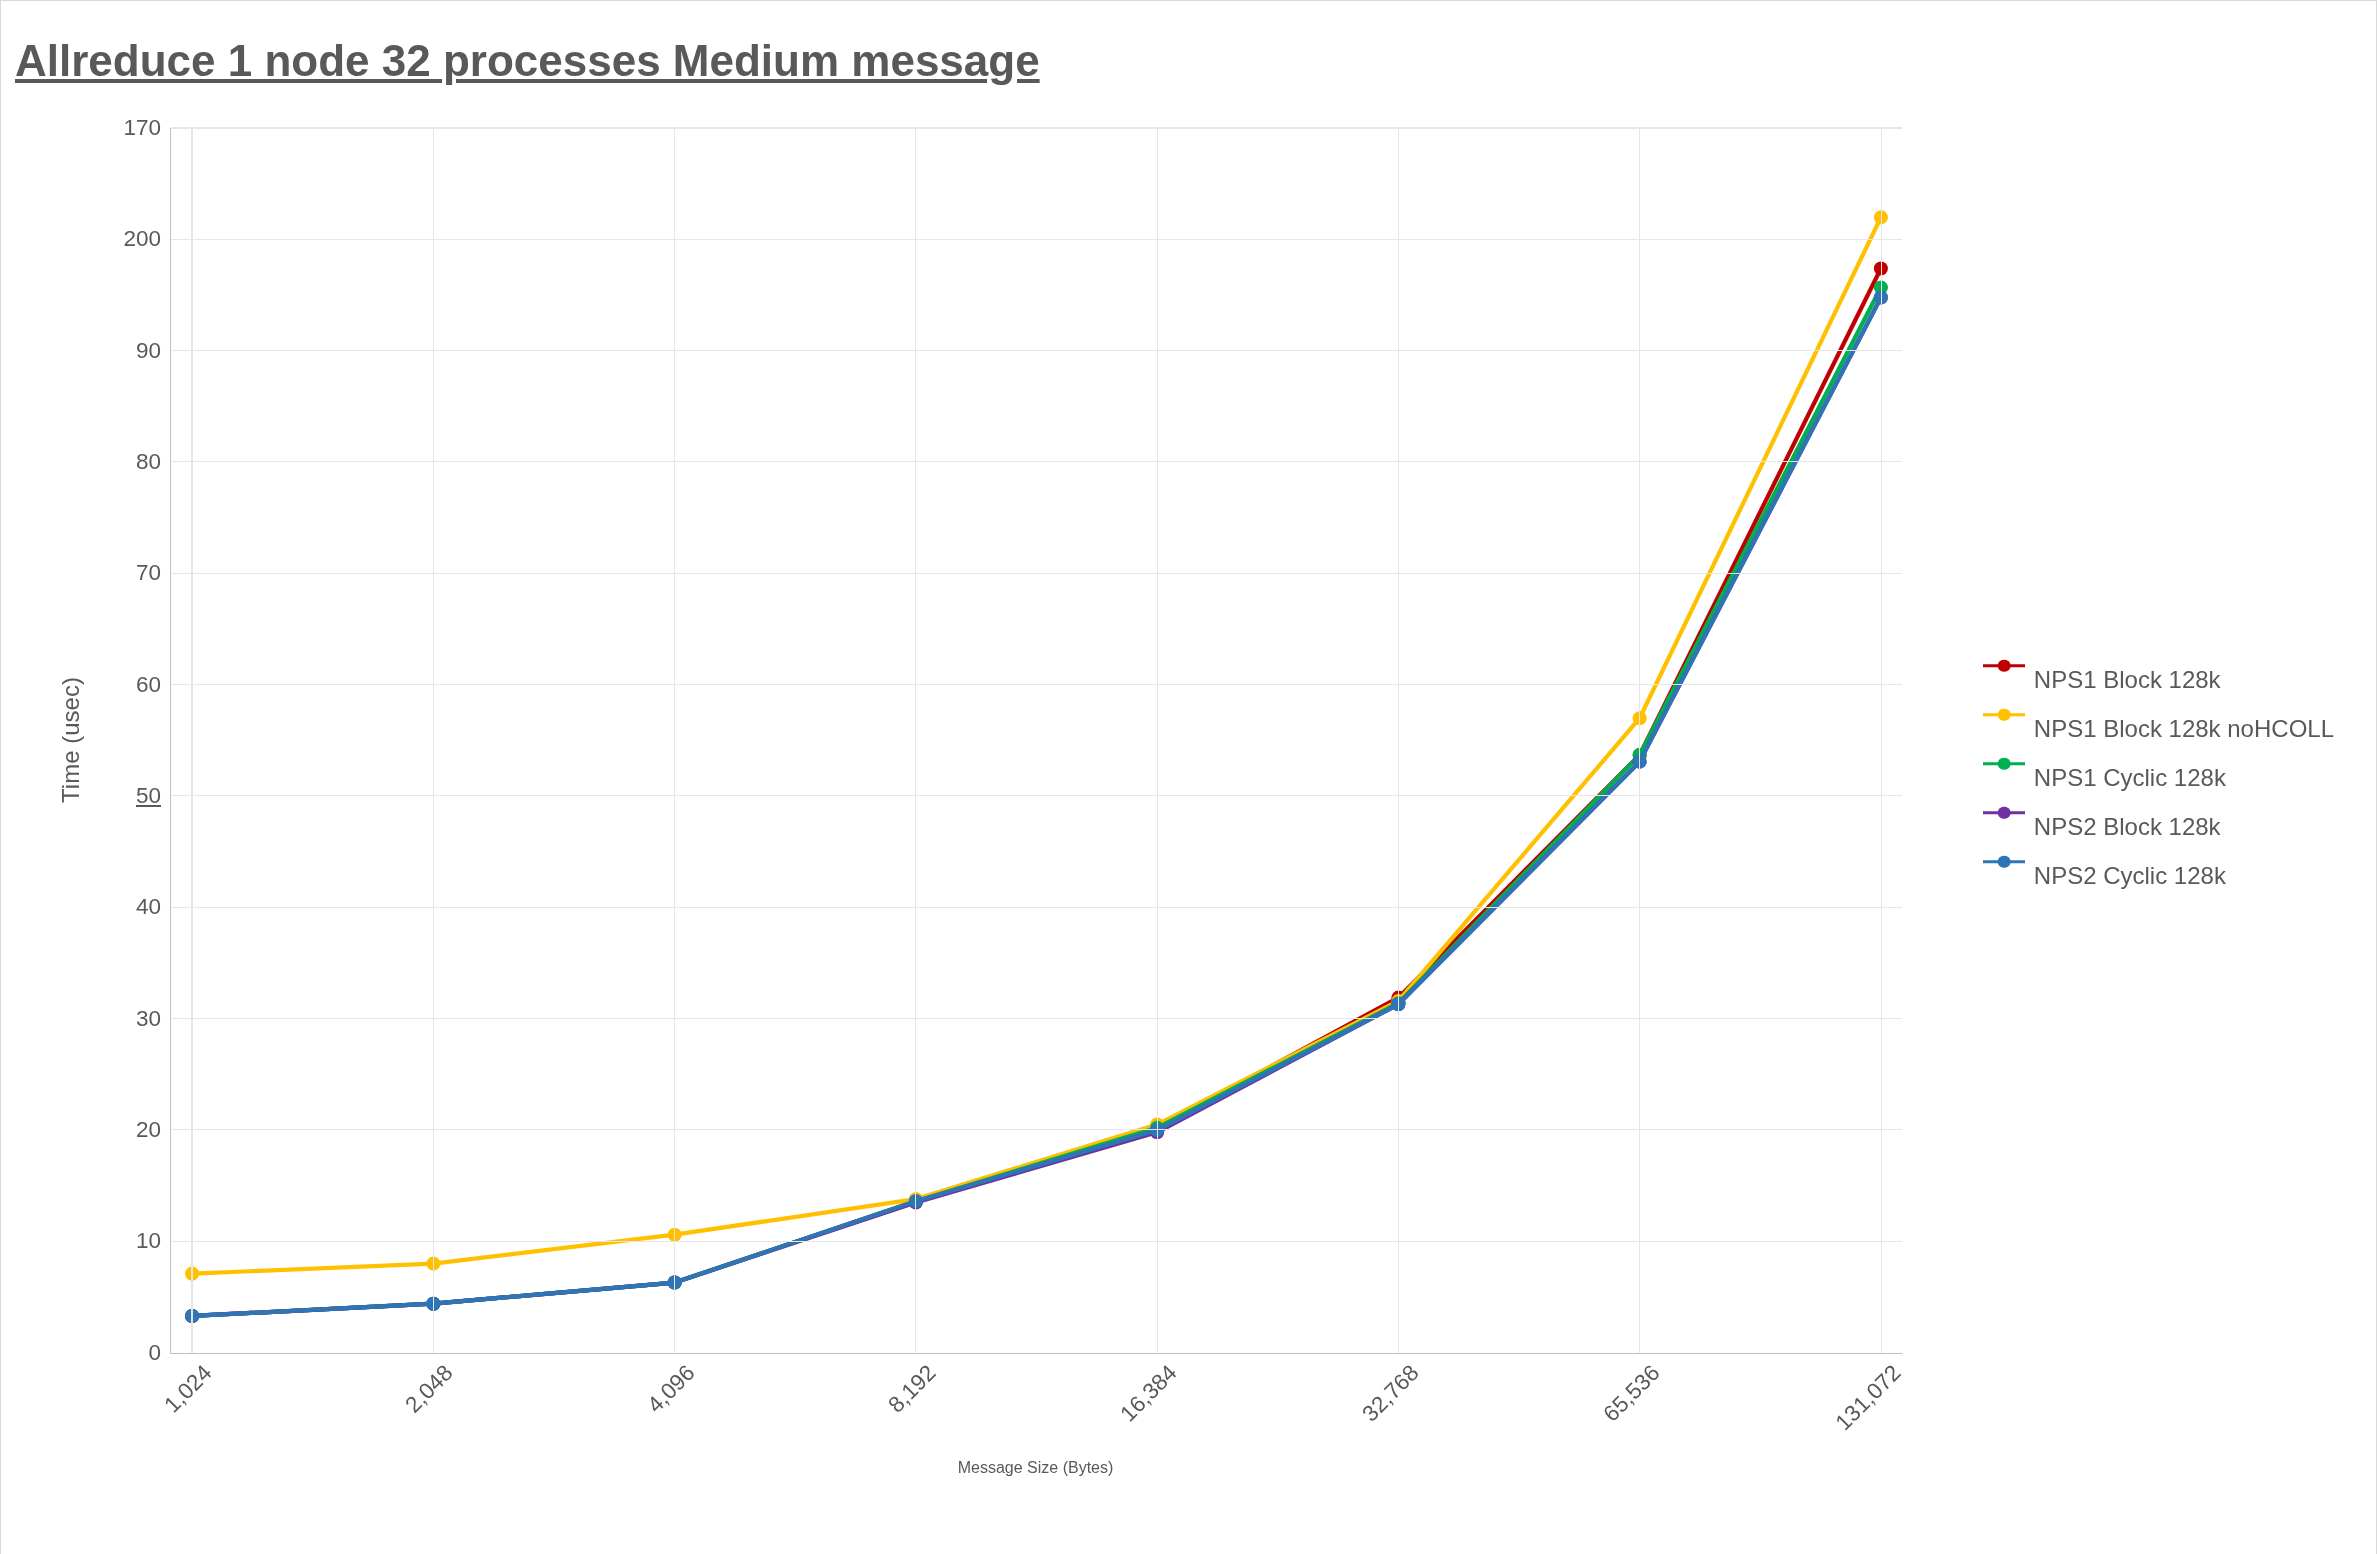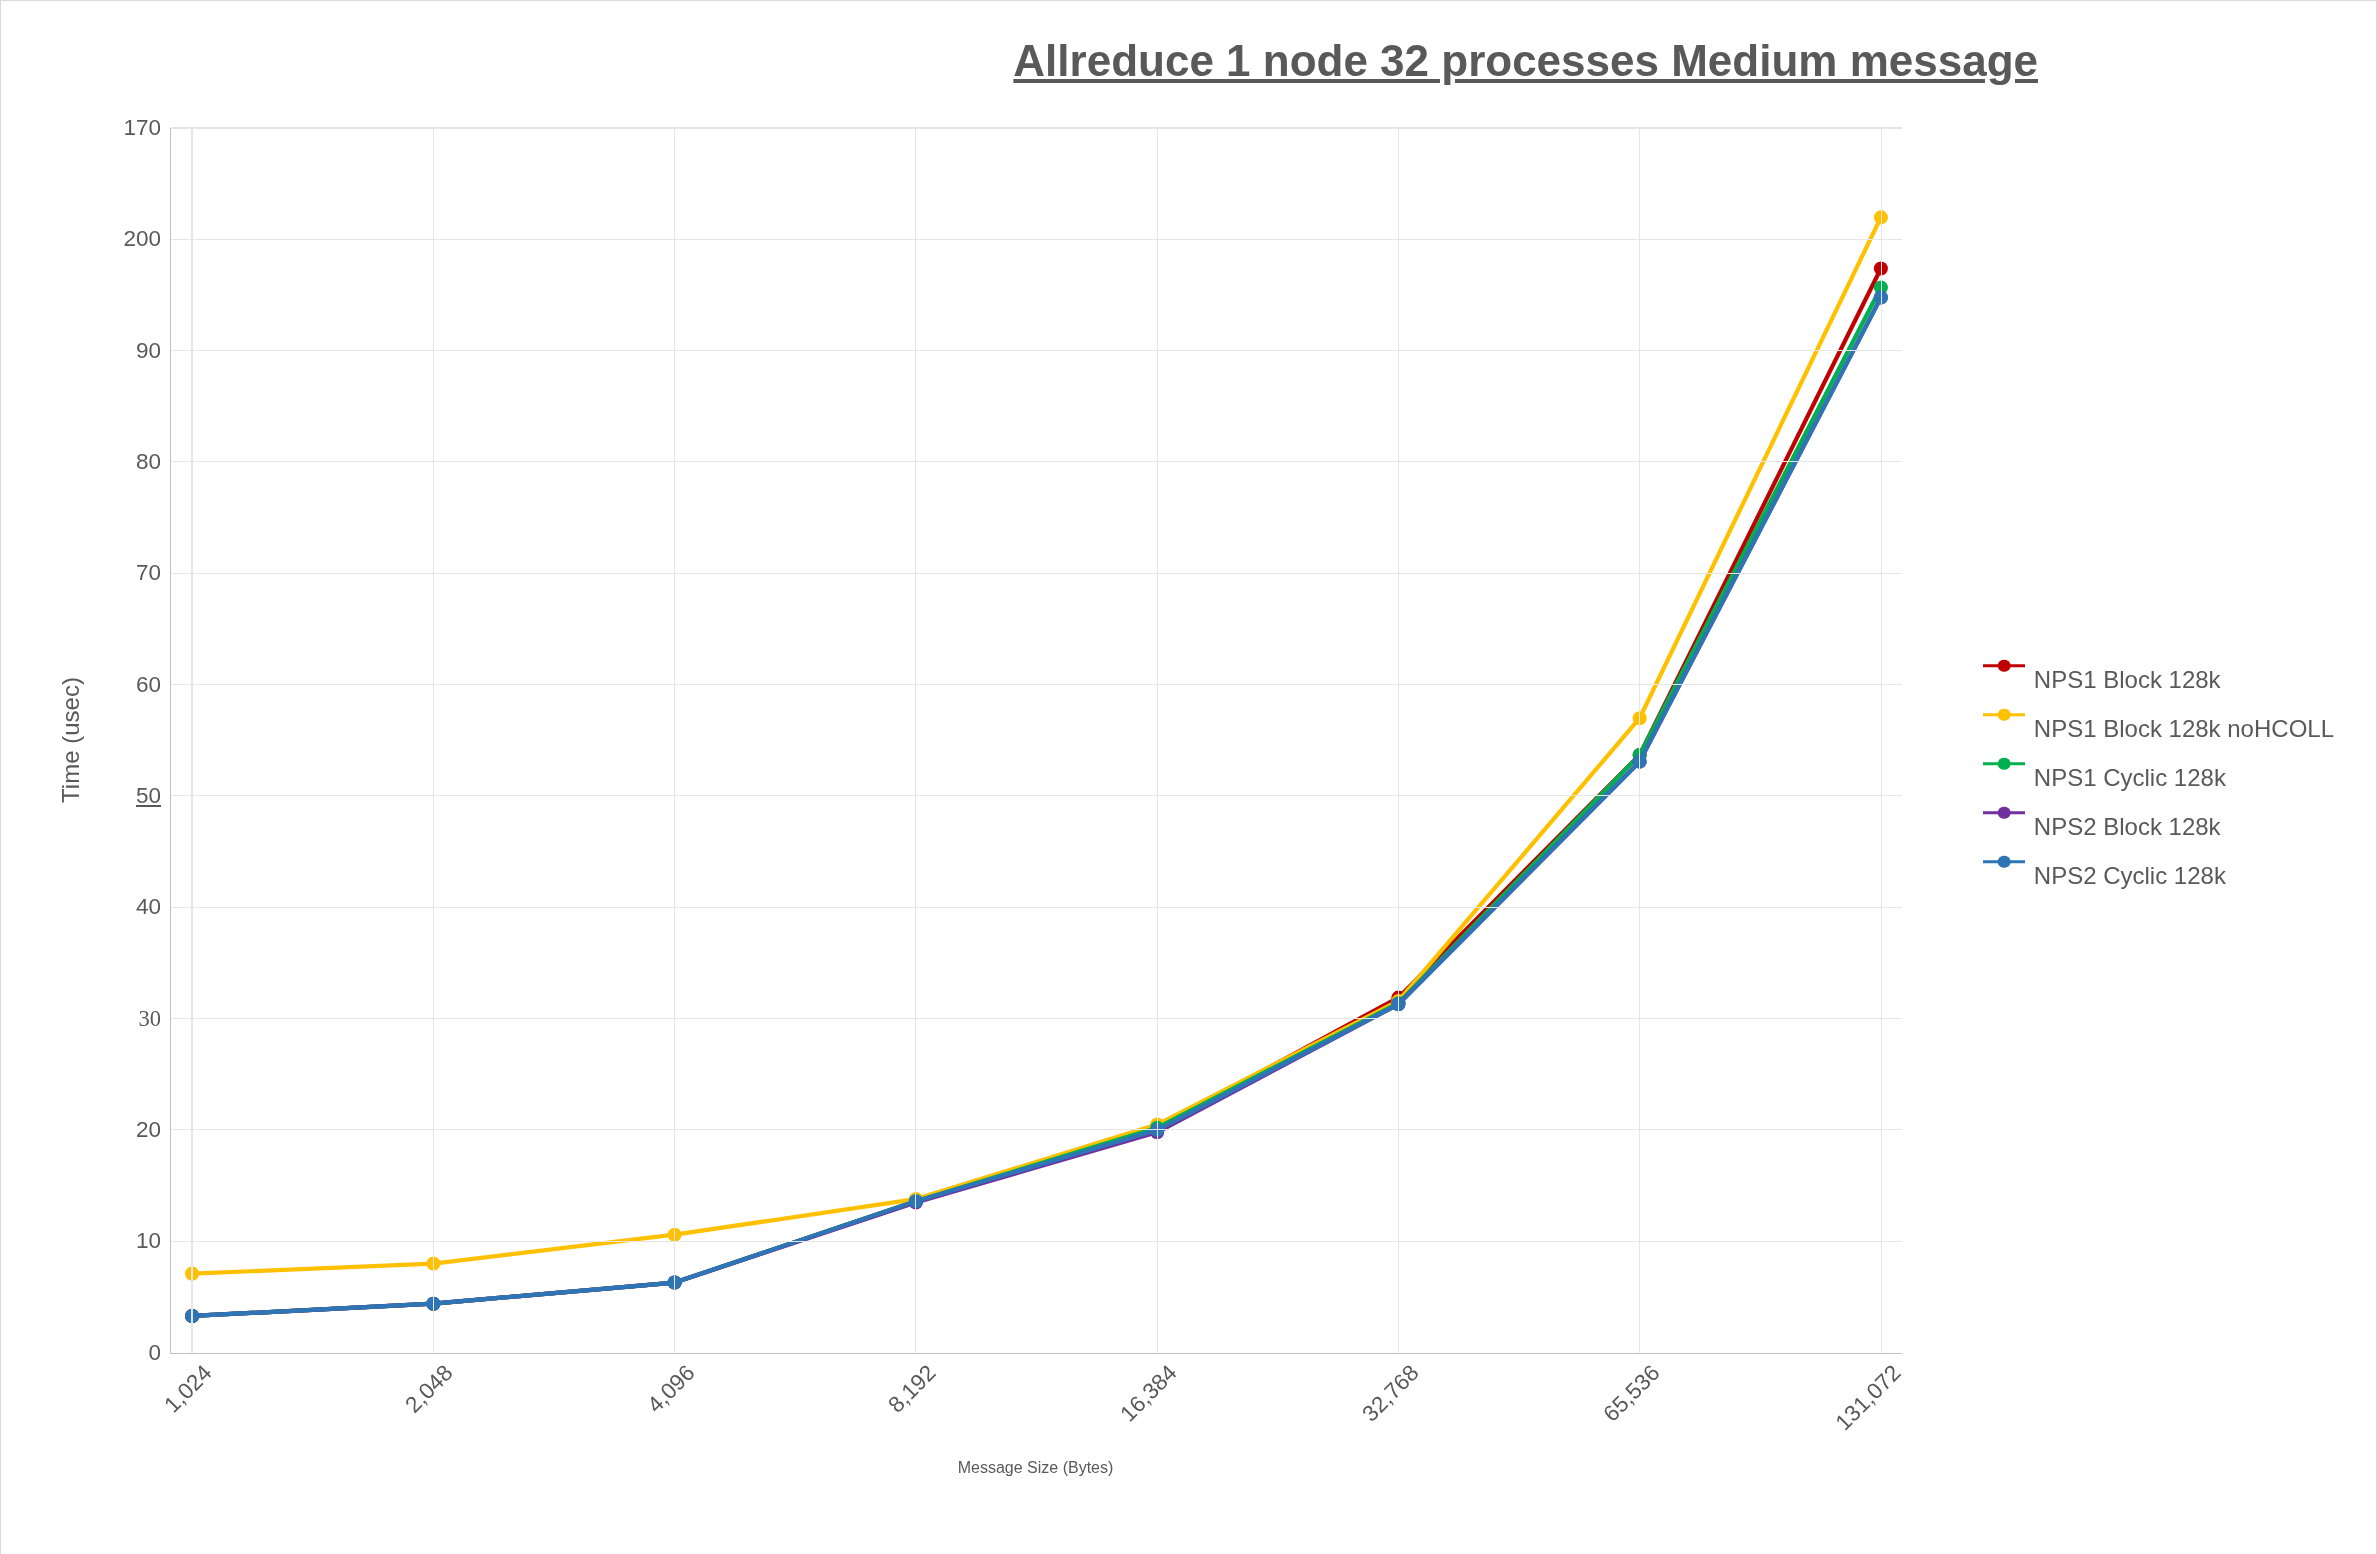--- a/index.html
+++ b/index.html
@@ -21,21 +21,21 @@
     left: 14px;
     top: 14px;
     right: 14px;
     bottom: 14px;
   }
   .title {
     position: absolute;
     top: 21px;
     left: 0;
     right: 324px;
-    text-align: right;
+    text-align: left;
     font-size: 44px;
     font-weight: 700;
     color: #595959;
     text-decoration: underline;
   }
   .plot {
     position: absolute;
     
     left: 155px;
     top: 113px;
@@ -179,21 +179,21 @@
           <circle cx="1744.2857142857142" cy="1244.8909090909092" r="10" fill="#2E75B6"></circle>
           <circle cx="2087.1428571428573" cy="900.0545454545454" r="10" fill="#2E75B6"></circle>
           <circle cx="2430" cy="240.4363636363637" r="10" fill="#2E75B6"></circle>
         </svg>
     <div class="tick-y" style="top: 1225px;">0</div>
         <div class="grid-h" style="top: 1113px;"></div>
         <div class="tick-y" style="top: 1113px;">10</div>
         <div class="grid-h" style="top: 1001px;"></div>
         <div class="tick-y" style="top: 1002px;">20</div>
         <div class="grid-h" style="top: 890px;"></div>
-        <div class="tick-y" style="top: 891px; font-family: Liberation Serif, serif;">30</div>
+        <div class="tick-y" style="top: 891px;">30</div>
         <div class="grid-h" style="top: 779px;"></div>
         <div class="tick-y" style="top: 779px;">40</div>
         <div class="grid-h" style="top: 667px;"></div>
         <div class="tick-y" style="top: 668px; text-decoration: underline;">50</div>
         <div class="grid-h" style="top: 556px;"></div>
         <div class="tick-y" style="top: 557px; margin-left: 25px;">60</div>
         <div class="grid-h" style="top: 445px;"></div>
         <div class="tick-y" style="top: 445px;">70</div>
         <div class="grid-h" style="top: 333px;"></div>
         <div class="tick-y" style="top: 334px;">80</div>

